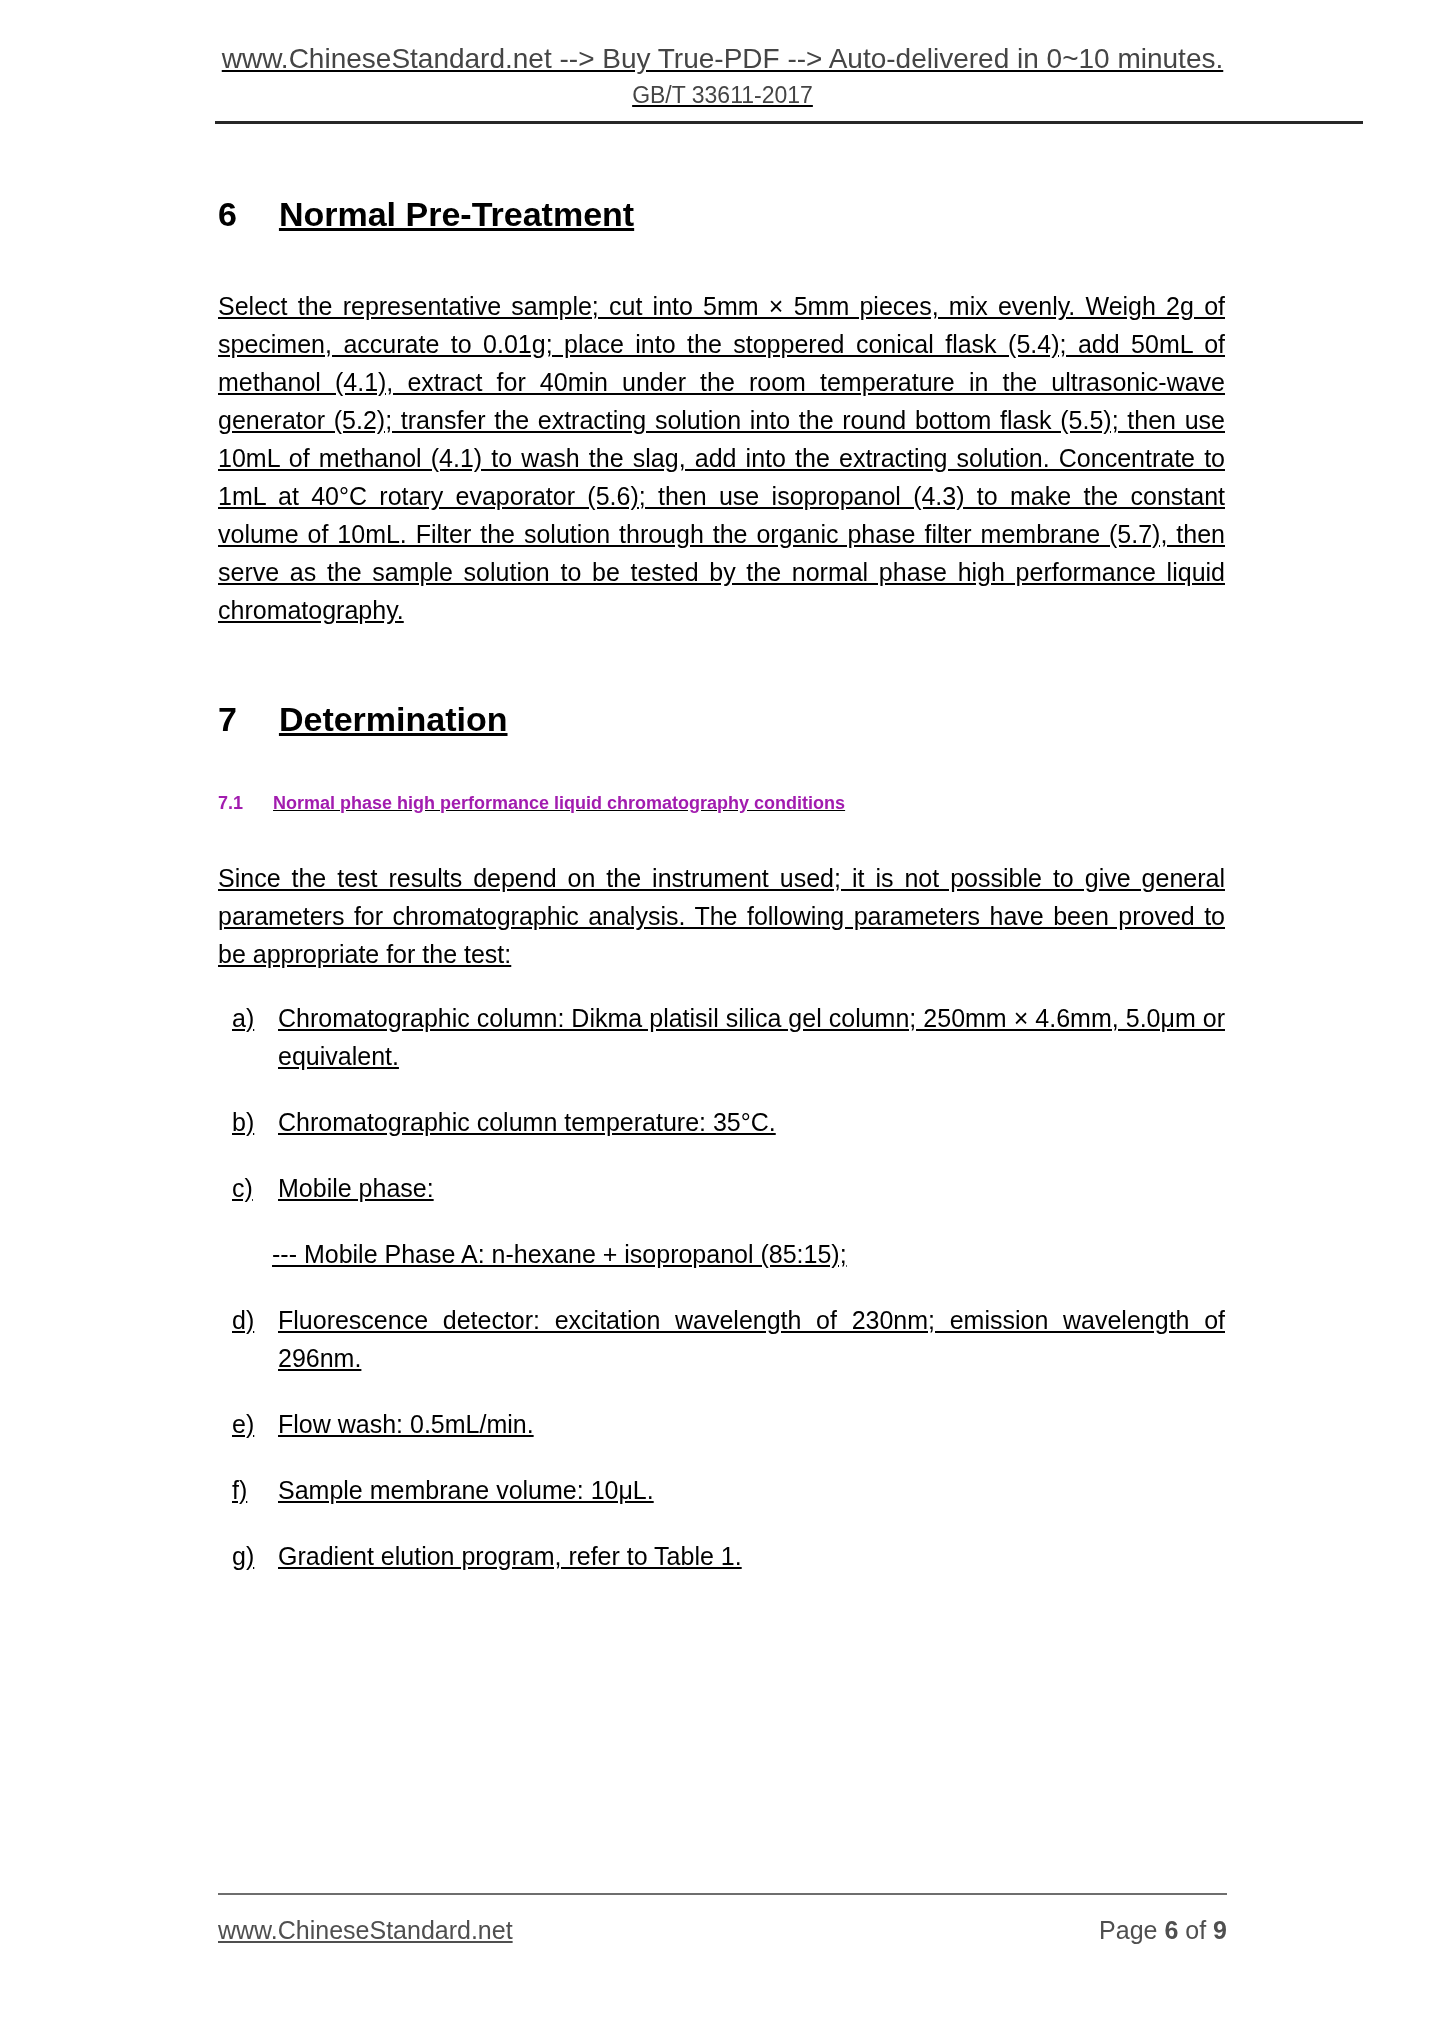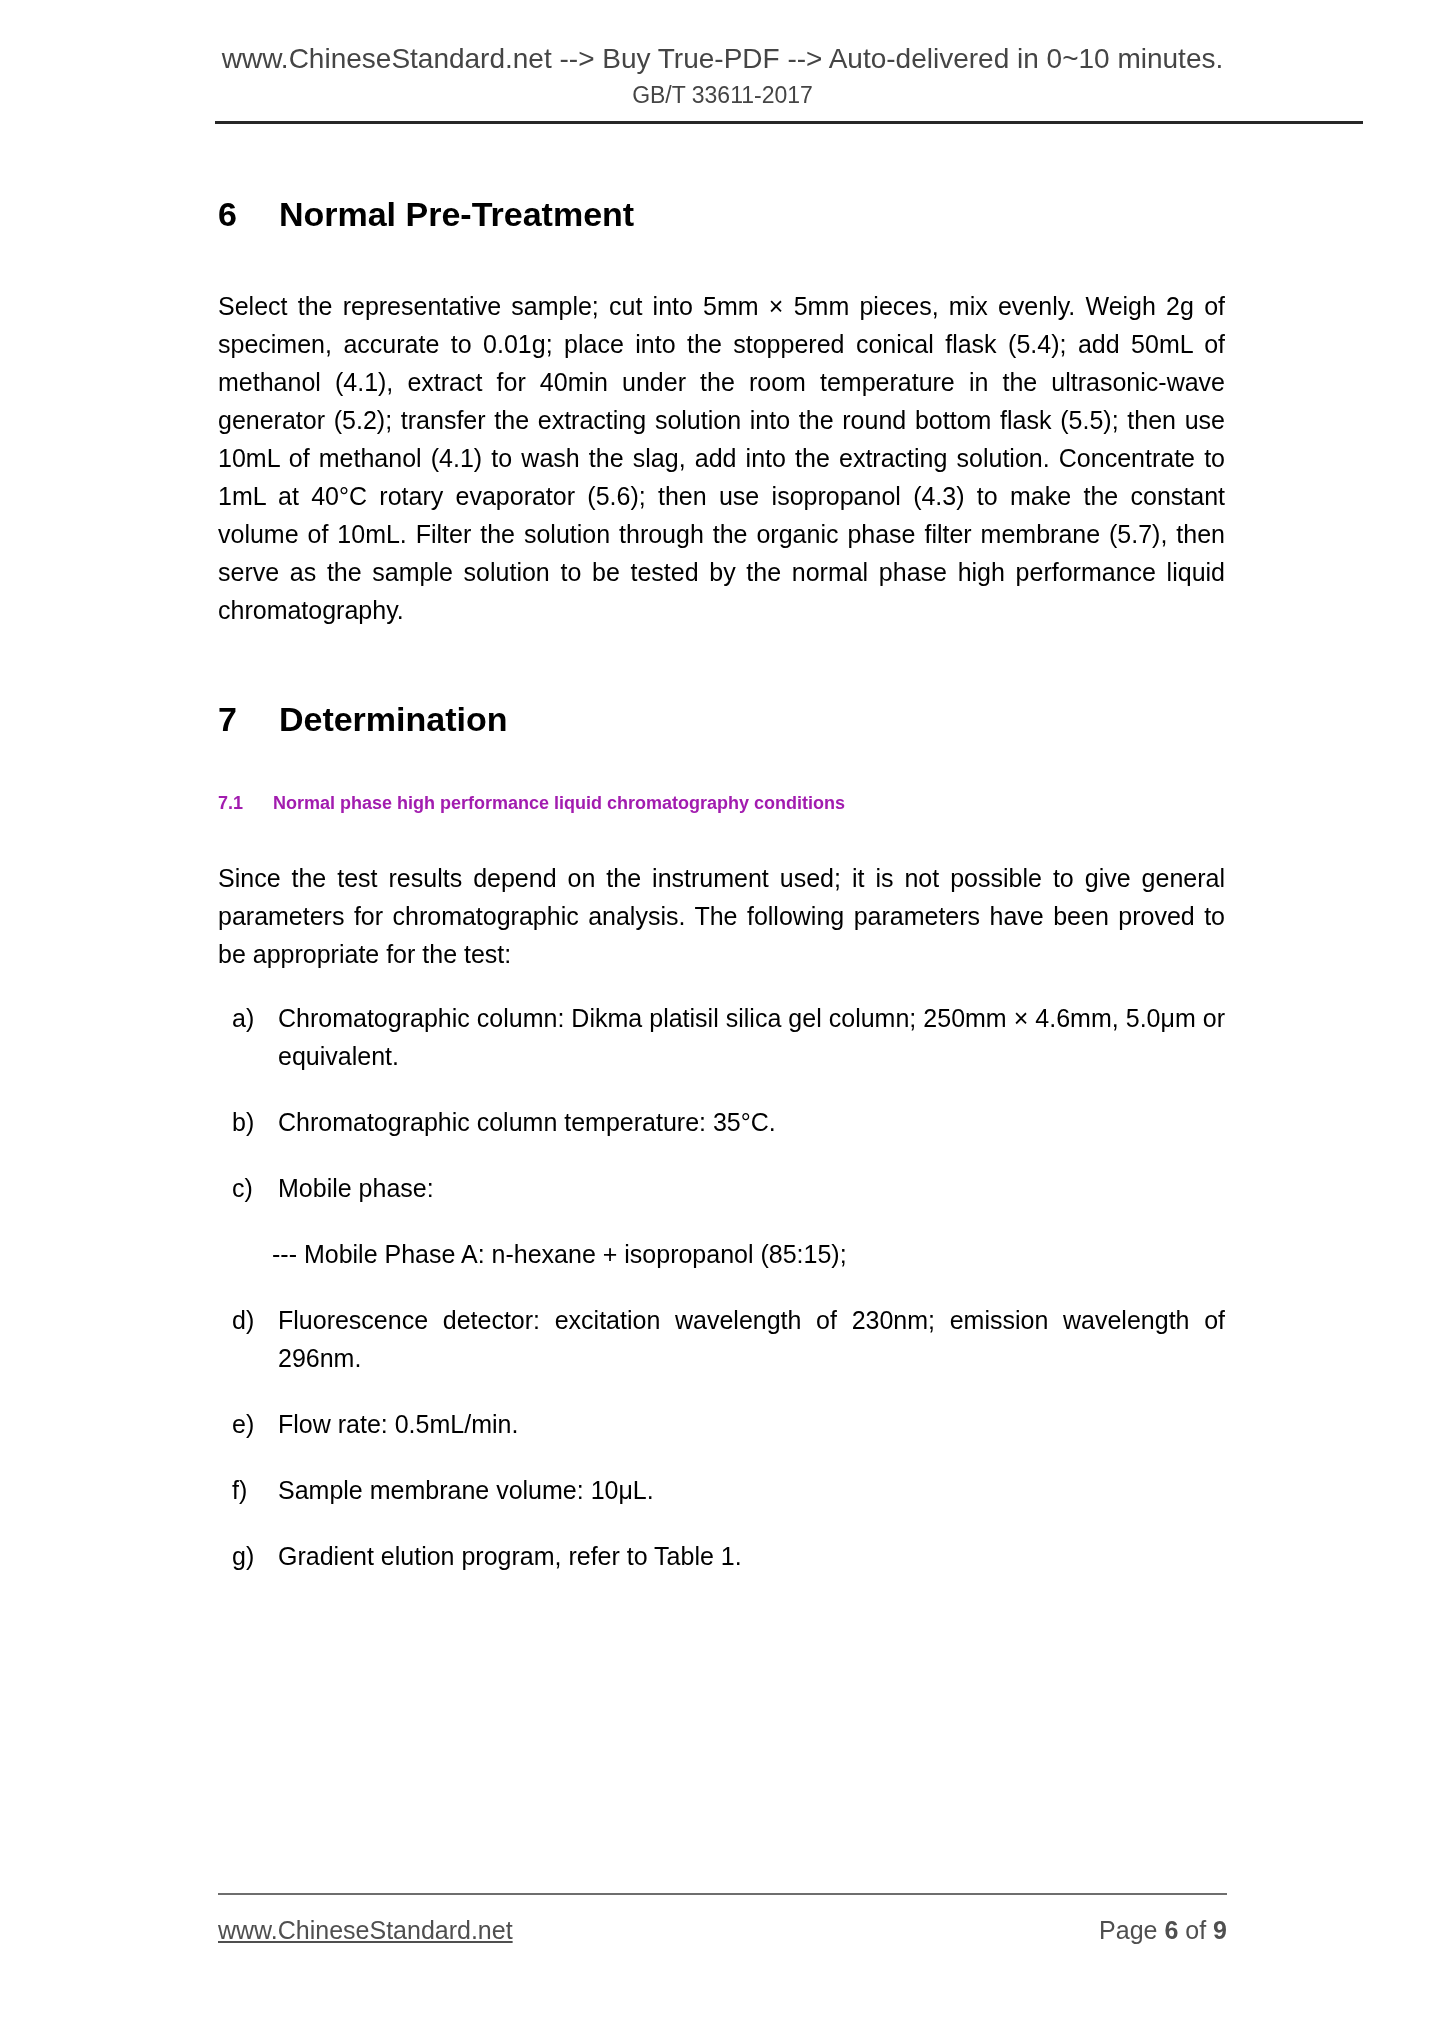--- a/index.html
+++ b/index.html
@@ -4,20 +4,21 @@
 <style>
   html,body{margin:0;padding:0;background:#888;}
   .page{
     position:relative;
     width:1445px;height:2044px;
     margin:0 auto;
     background:#ffffff;
     font-family:"Liberation Sans","DejaVu Sans",sans-serif;
     color:#000;
     overflow:hidden;
+    text-decoration:underline;
   }
   
   .pdf-header{padding-top:44px;text-align:center;}
   .tagline{
     font-size:28px;line-height:30px;color:#454545;
     white-space:nowrap;
   }
   .doc-code{
     font-size:23px;line-height:28px;color:#454545;margin-top:7px;
   }
@@ -130,21 +131,21 @@
       <div class="sub-item">--- Mobile Phase A: n-hexane + isopropanol (85:15);</div>
 
 
       <div class="list-item">
         <span class="marker">d)</span>
         <div class="item-text">Fluorescence detector: excitation wavelength of 230nm; emission wavelength of 296nm.</div>
       </div>
 
       <div class="list-item">
         <span class="marker">e)</span>
-        <div class="item-text">Flow rate: 0.5mL/min.</div>
+        <div class="item-text">Flow wash: 0.5mL/min.</div>
       </div>
 
       <div class="list-item">
         <span class="marker">f)</span>
         <div class="item-text">Sample membrane volume: 10μL.</div>
       </div>
 
       <div class="list-item">
         <span class="marker">g)</span>
         <div class="item-text">Gradient elution program, refer to Table 1.</div>

